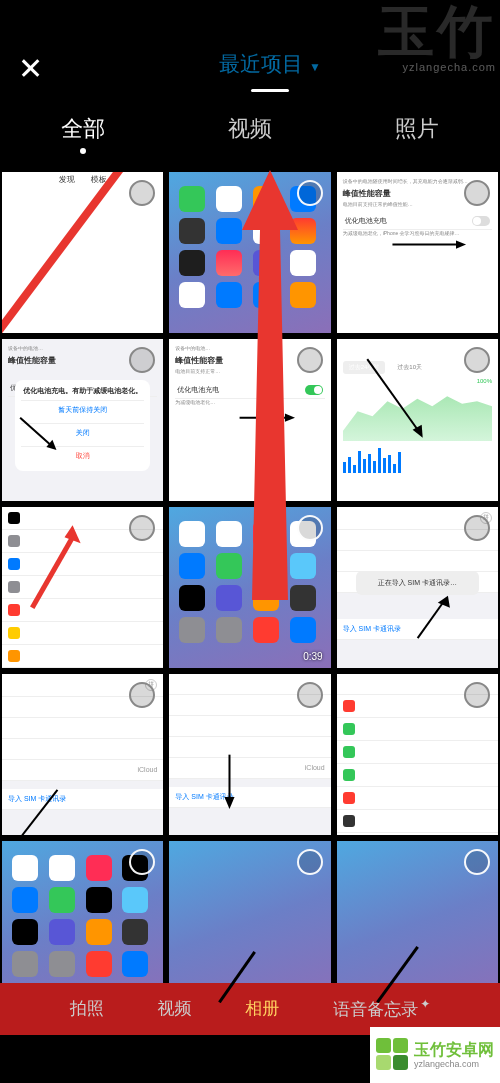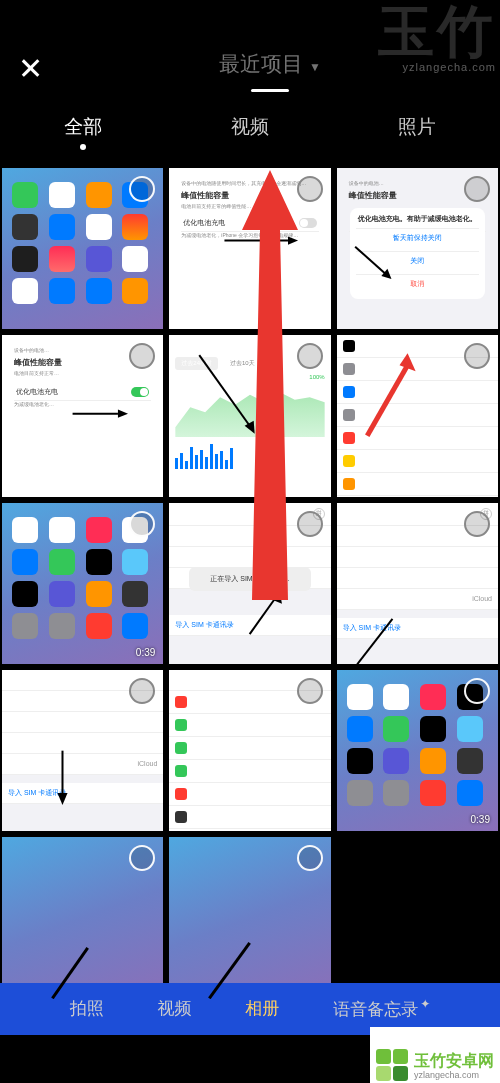--- a/index.html
+++ b/index.html
@@ -1,32 +1,32 @@
 <!DOCTYPE html>
 <html><head>
 <meta charset="utf-8">
 <style>
   html,body{margin:0;padding:0;background:#000;color:#fff;font-family:-apple-system,BlinkMacSystemFont,"Helvetica Neue",Arial,sans-serif;width:500px;height:1083px;overflow:hidden;position:relative}
   .top-bar{height:50px}
   .header{display:flex;align-items:center;padding:0 18px 12px}
   .close-x{font-size:30px;font-weight:300;width:40px;line-height:1}
   .tabs{flex:1;display:flex;justify-content:center;gap:70px}
-  .tab{font-size:21px;color:#737373;position:relative;padding-bottom:10px}
+  .tab{font-size:21px;color:#0369a1;position:relative;padding-bottom:10px}
   .tab.active::after{content:"";position:absolute;left:50%;transform:translateX(-50%);bottom:-4px;width:38px;height:3px;background:#fff;border-radius:2px}
   .chev{font-size:12px;margin-left:6px}
   .filters{display:flex;justify-content:space-around;padding:14px 0 8px}
-  .filter{font-size:19px;color:#ccc;position:relative}
+  .filter{font-size:22px;color:#ccc;position:relative}
   .filter.active{color:#fff}
   .filter.active::after{content:"";position:absolute;left:50%;transform:translateX(-50%);bottom:-10px;width:6px;height:6px;background:#fff;border-radius:50%}
   .grid{display:grid;grid-template-columns:repeat(3,1fr);gap:6px;padding:20px 2px 0}
   .thumb{position:relative;aspect-ratio:1/1;background:#f2f2f6;overflow:hidden}
   .sel{position:absolute;top:8px;right:8px;width:26px;height:26px;border:2px solid rgba(255,255,255,.95);border-radius:50%;background:rgba(0,0,0,.15);box-sizing:border-box}
   .sel.dark{border-color:#888}
   .thumb svg{position:absolute;inset:0;width:100%;height:100%}
-  .settings{background:#fff;font-size:7px;color:#333;padding:12px;box-sizing:border-box}
+  .settings{background:#fff;font-size:7px;color:#333;padding:6px;box-sizing:border-box}
   .settings .row{padding:3px 2px;border-bottom:1px solid #eee}
   .settings .hd{font-weight:600;font-size:8px;margin:4px 0 2px}
   .settings .sub{color:#888;font-size:5px;line-height:1.2}
   .settings .toggle{float:right;width:18px;height:10px;border-radius:5px;background:#ddd;position:relative}
   .settings .toggle.on{background:#34c759}
   .settings .toggle::after{content:"";position:absolute;width:8px;height:8px;background:#fff;border-radius:50%;top:1px;right:1px}
   .settings .toggle:not(.on)::after{left:1px;right:auto}
   .dialog{position:absolute;top:25%;left:8%;right:8%;background:#fff;border-radius:8px;padding:6px;font-size:7px;text-align:center}
   .dialog .btn{color:#007aff;padding:4px;border-top:1px solid #eee;margin-top:4px}
   .dialog .btn.red{color:#ff3b30}
@@ -37,28 +37,28 @@
   .area-chart{height:50px;background:linear-gradient(180deg,#a5e6b0 0%,#d4f5db 100%);clip-path:polygon(0 80%,10% 40%,20% 50%,30% 20%,40% 35%,50% 15%,60% 30%,70% 10%,80% 25%,90% 20%,100% 30%,100% 100%,0 100%);margin:4px 0}
   .bars{display:flex;align-items:flex-end;height:28px;gap:2px}
   .bars span{width:3px;background:#007aff}
   .list-set{background:#f2f2f6;font-size:7px}
   .list-set .row{background:#fff;padding:5px 6px;border-bottom:1px solid #eee;display:flex;align-items:center;gap:4px}
   .list-set .ic{width:12px;height:12px;border-radius:3px}
   .dur{position:absolute;bottom:6px;right:8px;font-size:10px;color:#fff;font-weight:500;text-shadow:0 0 3px #000}
   .popup{position:absolute;top:40%;left:12%;right:12%;background:#eee;border-radius:6px;padding:7px;font-size:7px;text-align:center;color:#333}
   .nophotos{position:absolute;bottom:6px;left:50%;transform:translateX(-50%);width:100%;text-align:center;font-size:12px;color:#666;z-index:5}
   .big-arrow{position:absolute;left:48%;top:170px;width:60px;height:430px;z-index:20;pointer-events:none}
-  .bottom-tabs{position:absolute;bottom:48px;left:0;right:0;display:flex;justify-content:space-evenly;padding:14px 16px;background:#1d4ed8;font-size:17px}
+  .bottom-tabs{position:absolute;bottom:48px;left:0;right:0;display:flex;justify-content:space-evenly;padding:14px 16px;background:#b91c1c;font-size:17px}
   .btab{color:#ccc}
   .btab.active{color:#ffd060}
   .sparkle{font-size:12px;vertical-align:super;margin-left:2px}
   .wm-top{position:absolute;top:-5px;right:4px;z-index:60}
   .wm-top .t1{font-size:56px;font-weight:700;color:rgba(255,255,255,.16);letter-spacing:3px}
   .wm-top .t2{font-size:11px;color:rgba(255,255,255,.35);text-align:right;margin-top:-10px;letter-spacing:1px}
-  .wm-logo{position:absolute;bottom:2px;right:6px;display:flex;align-items:center;gap:6px;z-index:60}
+  .wm-logo{position:absolute;bottom:13px;right:6px;display:flex;align-items:center;gap:6px;z-index:60}
   .wm-logo .sq{display:grid;grid-template-columns:1fr 1fr;grid-template-rows:1fr 1fr;width:32px;height:32px;gap:2px}
   .wm-logo .sq span{border-radius:3px}
   .wm-logo .txt{font-size:16px;color:#6fbf3a;font-weight:600}
   .wm-logo .sub{font-size:9px;color:#888;margin-top:-2px}
   .cut{position:absolute;bottom:0;right:0;width:130px;height:56px;background:#fff;z-index:55}
 </style>
 </head>
 <body>
 
 <div class="top-bar"></div>
@@ -73,20 +73,30 @@
 </div>
 
 <div class="filters">
   <div class="filter active">全部</div>
   <div class="filter">视频</div>
   <div class="filter">照片</div>
 </div>
 
 <div class="grid">
 
+  <div class="thumb" style="background:#fff">
+    <div style="position:absolute;top:2px;left:0;right:0;display:flex;justify-content:center;gap:16px;font-size:8px;color:#333">
+      <span>发现</span>
+      <span>模板</span>
+    </div>
+    <svg viewBox="0 0 160 160">
+        <line x1="-20" y1="180" x2="130" y2="-20" stroke="#e8362f" stroke-width="8"></line>
+      </svg>
+    <div class="sel dark"></div>
+  </div>
 
   <div class="thumb homescreen">
     <div class="appgrid">
       <div class="appicon" style="background:#34c759"></div>
         <div class="appicon" style="background:#fff"></div>
         <div class="appicon" style="background:#ff9500"></div>
         <div class="appicon" style="background:#007aff"></div>
       <div class="appicon" style="background:#333"></div>
         <div class="appicon" style="background:#007aff"></div>
         <div class="appicon" style="background:#fff"></div>

